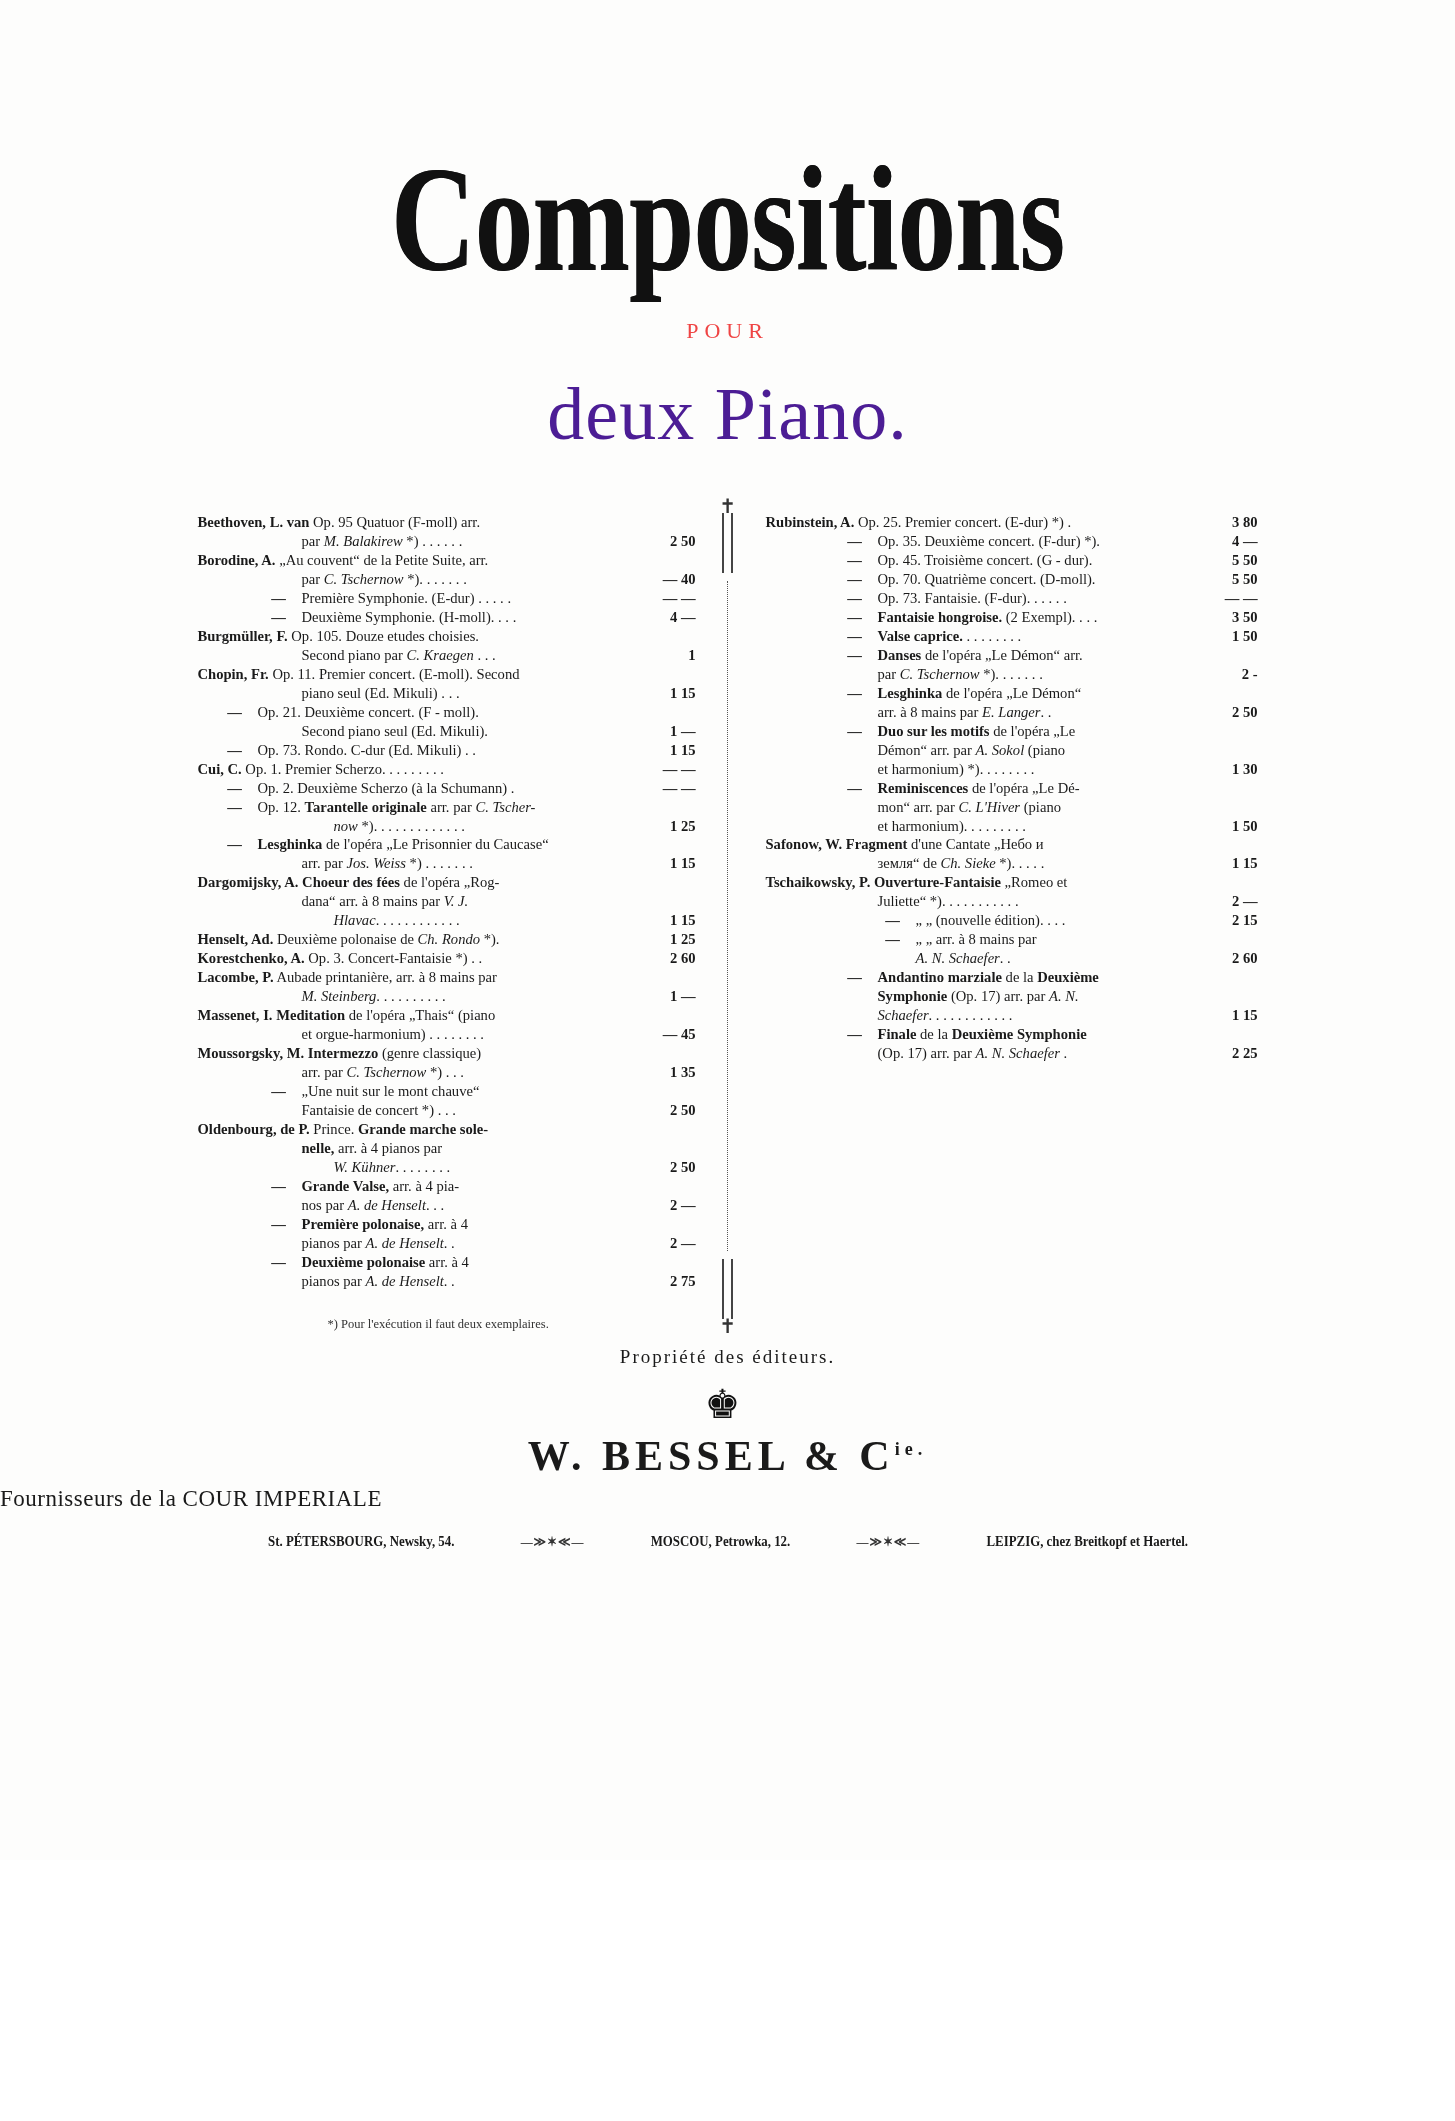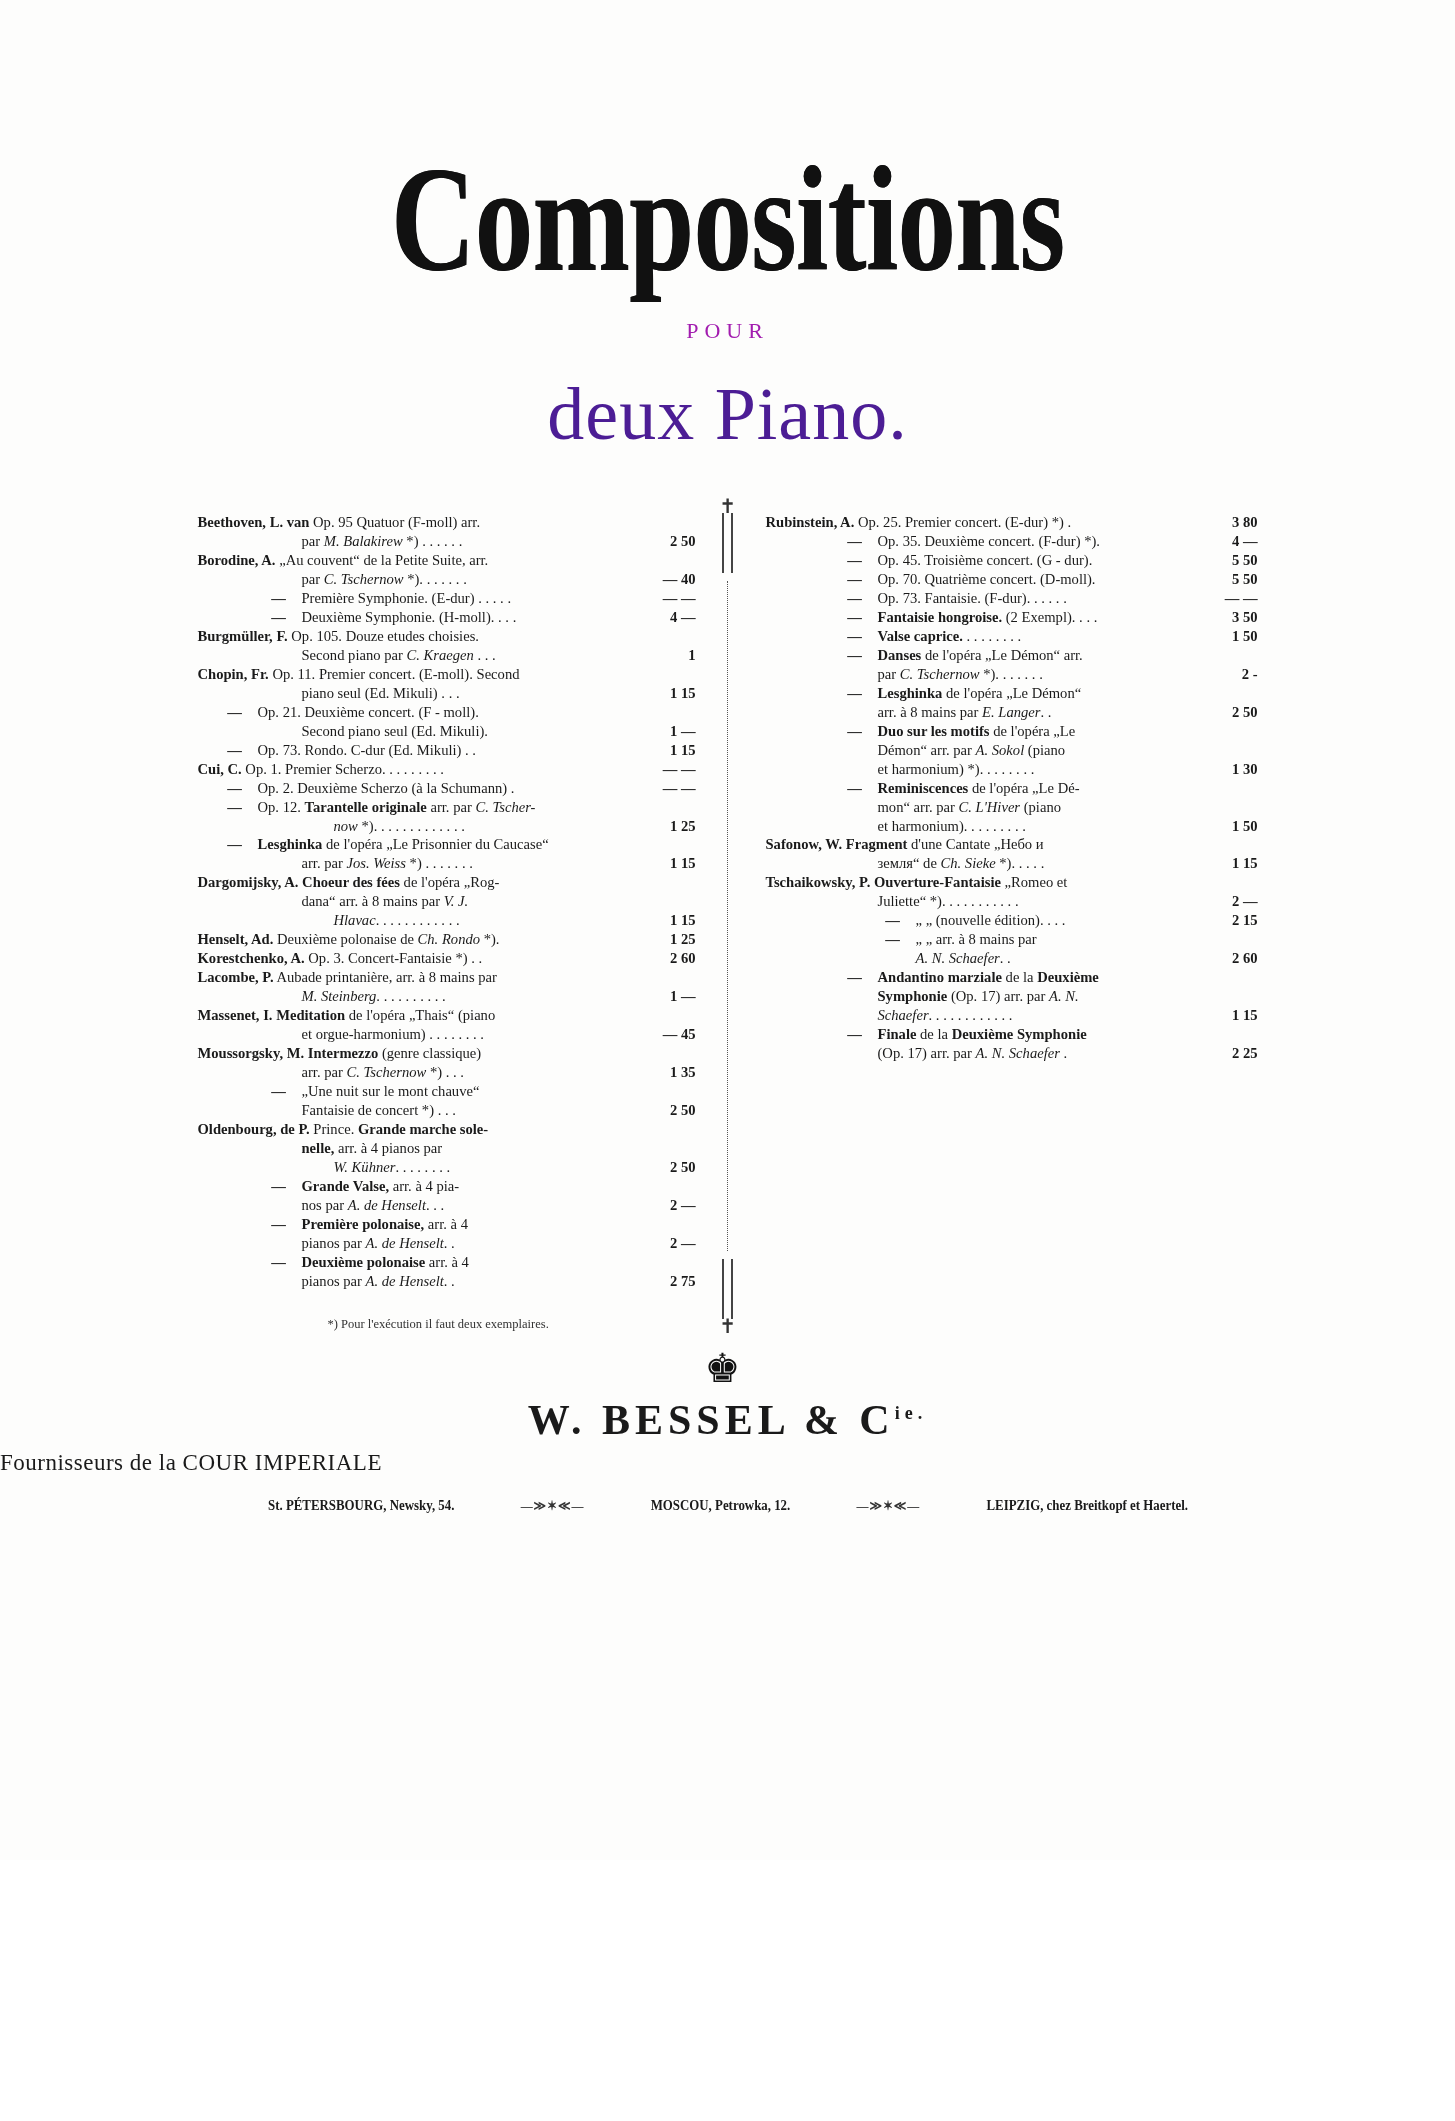--- a/index.html
+++ b/index.html
@@ -35,21 +35,21 @@
     letter-spacing: -1px;
     transform: scaleX(0.78);
     transform-origin: center;
     color: #111;
     text-shadow: 0.5px 0 0 #111;
   }
   .pour {
     margin-top: 30px;
     font-size: 22px;
     letter-spacing: 6px;
-    color: #a21caf;
+    color: #ef4444;
   }
   .subtitle {
     margin-top: 28px;
     font-size: 74px;
     color: #4c1d95;
     letter-spacing: 1px;
   }
 
   
   .catalogue {
@@ -481,20 +481,21 @@
         <div class="entry">
           <div class="etext indentR"><span>(Op. 17) arr. par <i>A. N. Schaefer</i> .</span></div>
           <div class="price">2 25</div>
         </div>
       </div>
 
   </div>
 
   <div class="footnote">*) Pour l'exécution il faut deux exemplaires.</div>
 
+  <div class="propriete">Propriété des éditeurs.</div>
 
   <div class="crest">
     <div class="eagle">♚</div>
   </div>
 
   <div class="publisher">
     <span>W. BESSEL &amp; C</span><sup>ie.</sup>
   </div>
 
   <div class="fournisseurs">Fournisseurs de la COUR IMPERIALE</div>

